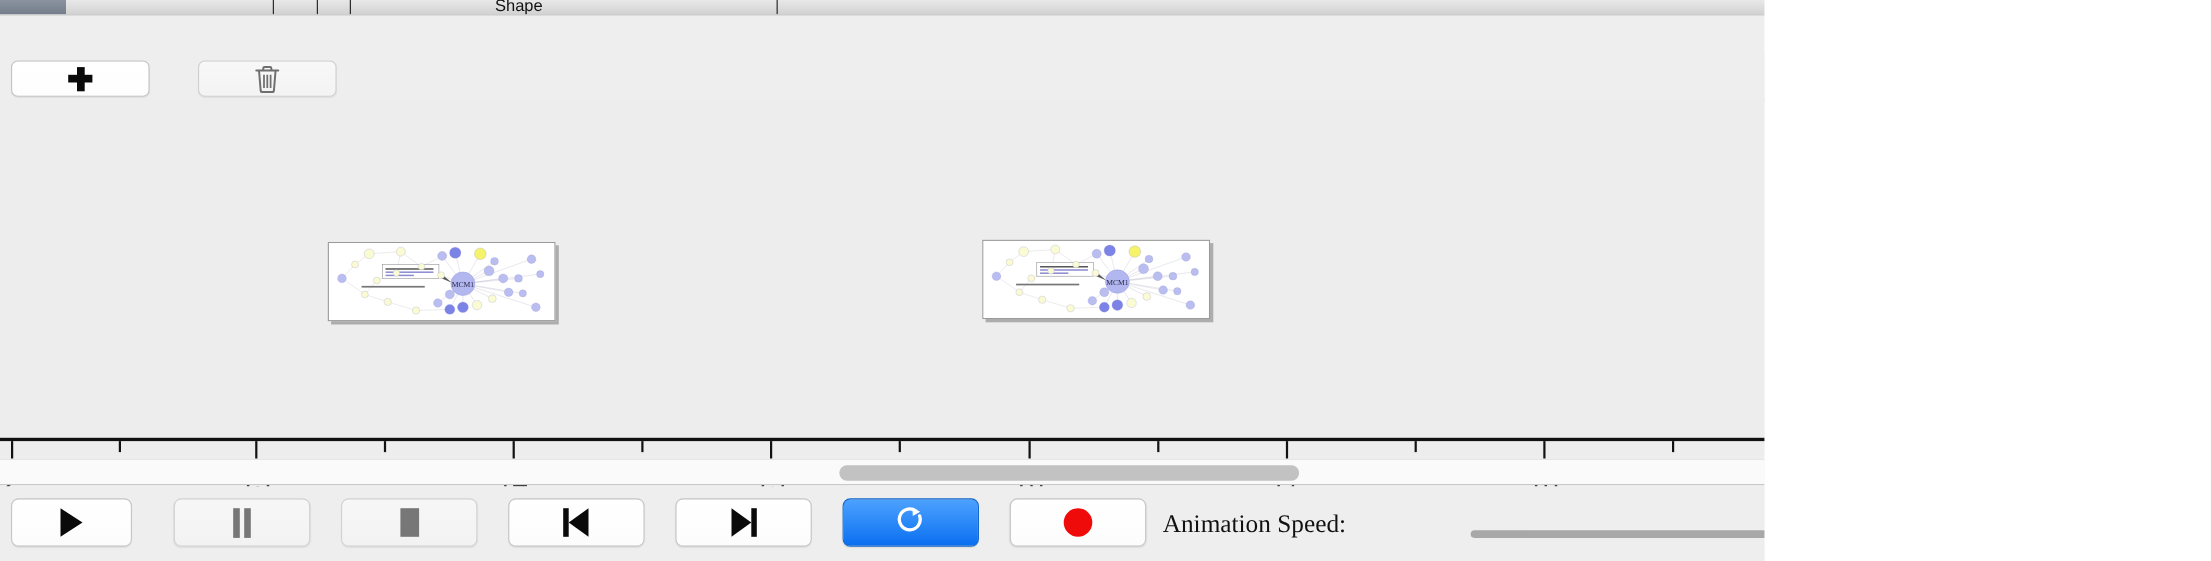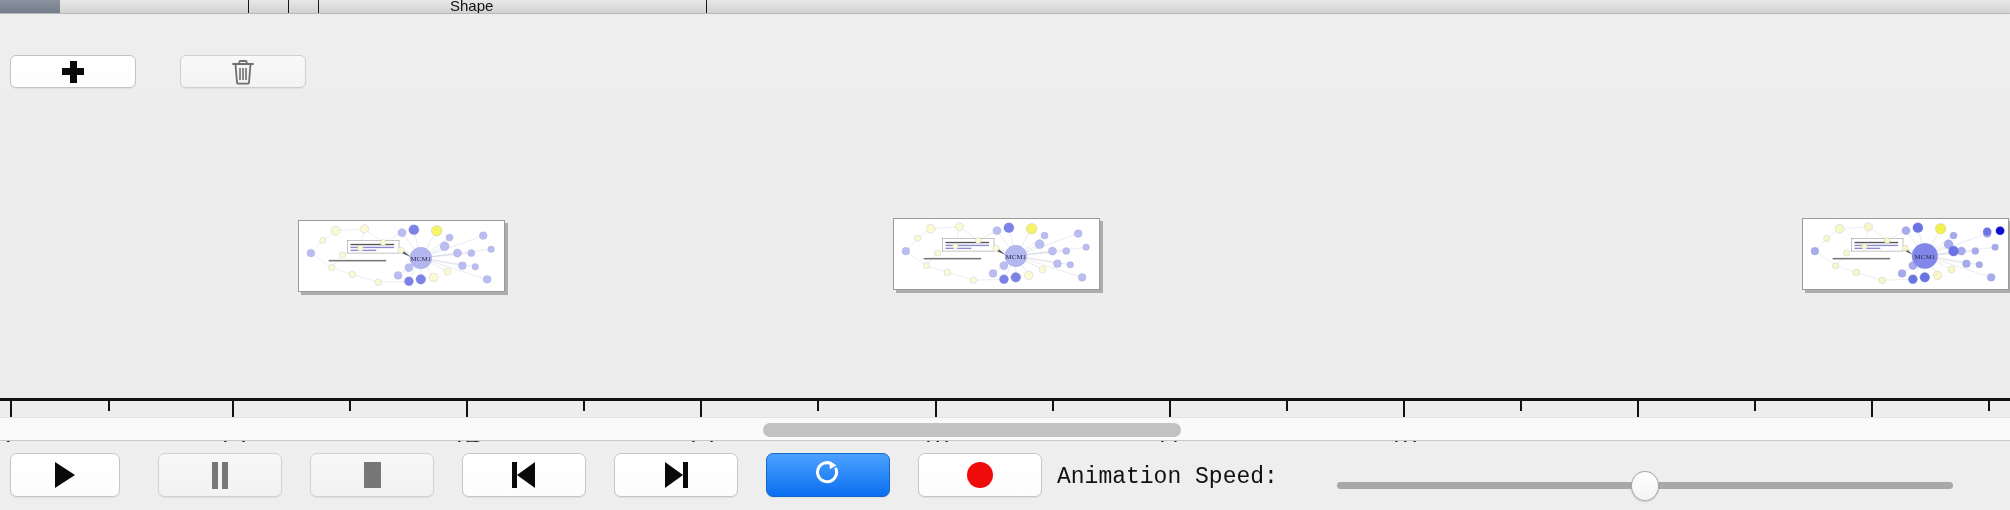--- a/index.html
+++ b/index.html
@@ -5,21 +5,21 @@
   html, body {
     margin: 0; padding: 0;
     background: #ffffff;
   }
   body {
     font-family: "Liberation Sans", sans-serif;
     -webkit-font-smoothing: antialiased;
   }
   #app {
     position: relative;
-    width: 2010px;
+    width: 1604px;
     height: 510px;
     overflow: hidden;
     background: #eeeeee;
   }
 
   
   .bg-strip {
     position: absolute; left: 0; top: 0; width: 2010px; height: 13px;
     background: #fdfdfd;
     border-bottom: 1px solid #b9b9b9;
@@ -200,21 +200,21 @@
     width: 0; height: 0;
     border-left: 18px solid #0a0a0a;
     border-top: 13px solid transparent;
     border-bottom: 13px solid transparent;
   }
   .ico-record { width: 26px; height: 26px; border-radius: 50%; background: #f00b0b; }
 
   .speed-label {
     position: absolute; top: 22px; left: 1057px;
     font-size: 23px; color: #111111;
-    font-family: Liberation Mono, monospace;
+    font-family: Liberation Serif, serif;
     white-space: nowrap;
   }
   .speed-track {
     position: absolute; top: 40px; height: 7px; border-radius: 4px; background: #a8a8a8;
   }
   .speed-knob {
     position: absolute; top: 29px; width: 28px; height: 30px;
     border-radius: 50%;
     background: linear-gradient(180deg,#ffffff 0%,#f4f4f4 100%);
     border: 1px solid #a9a9a9;

